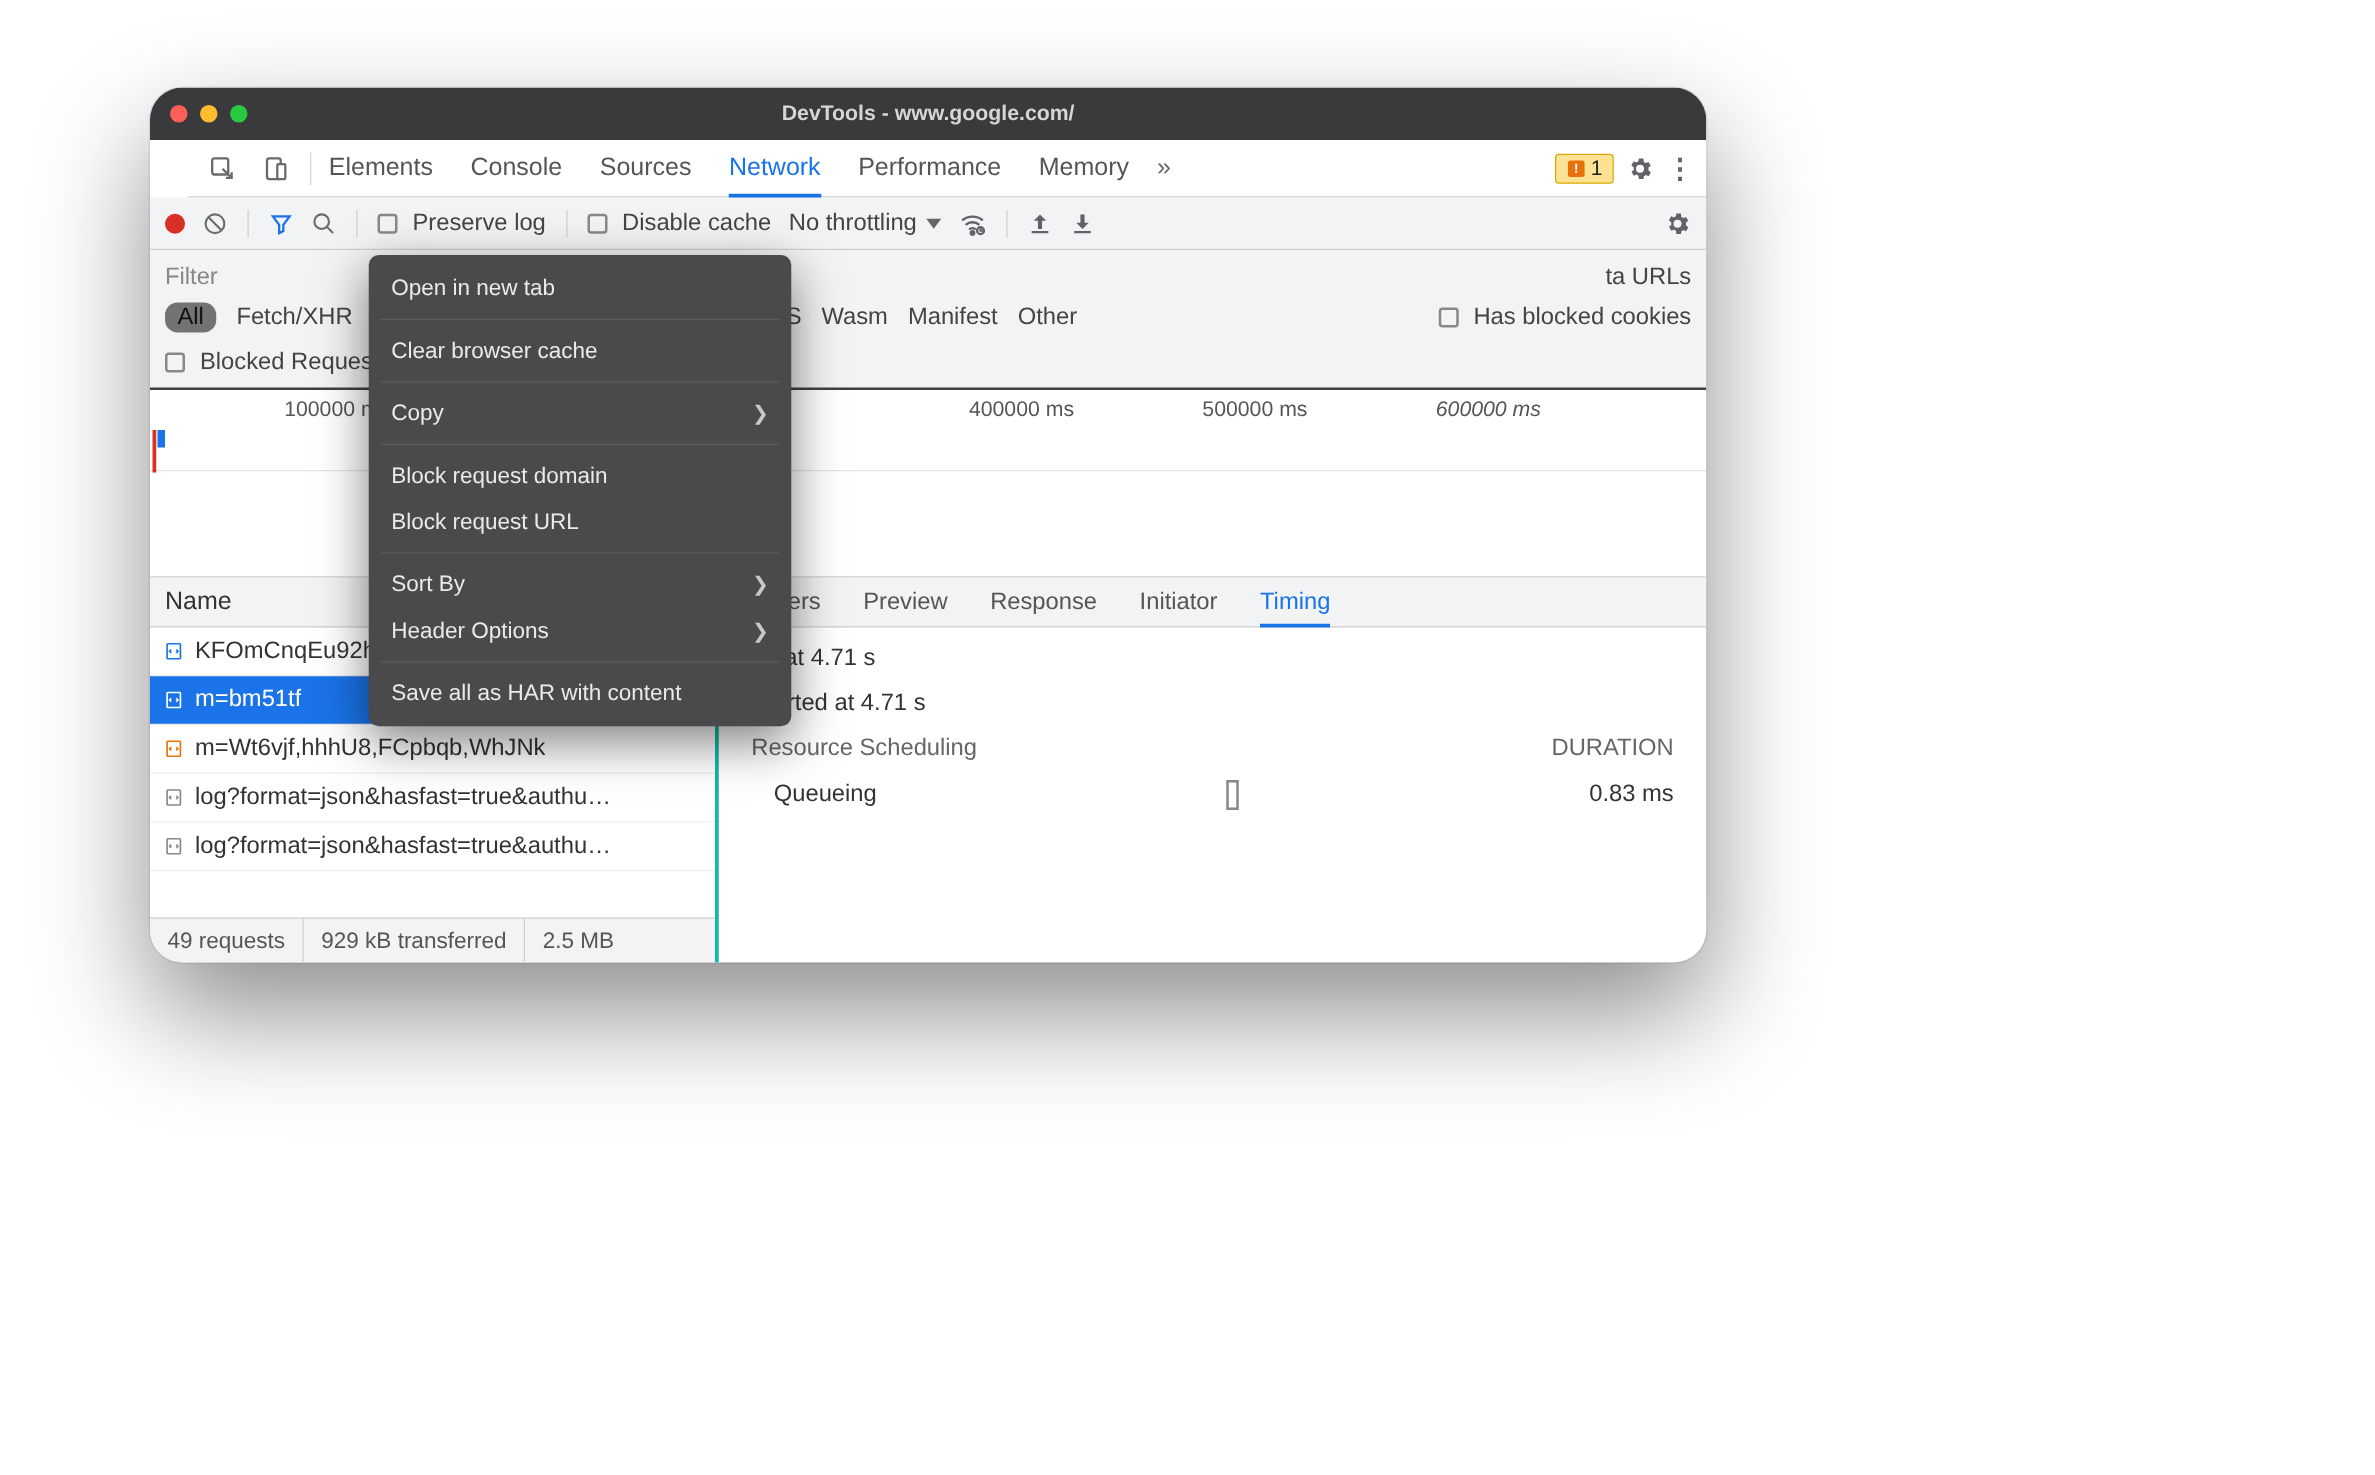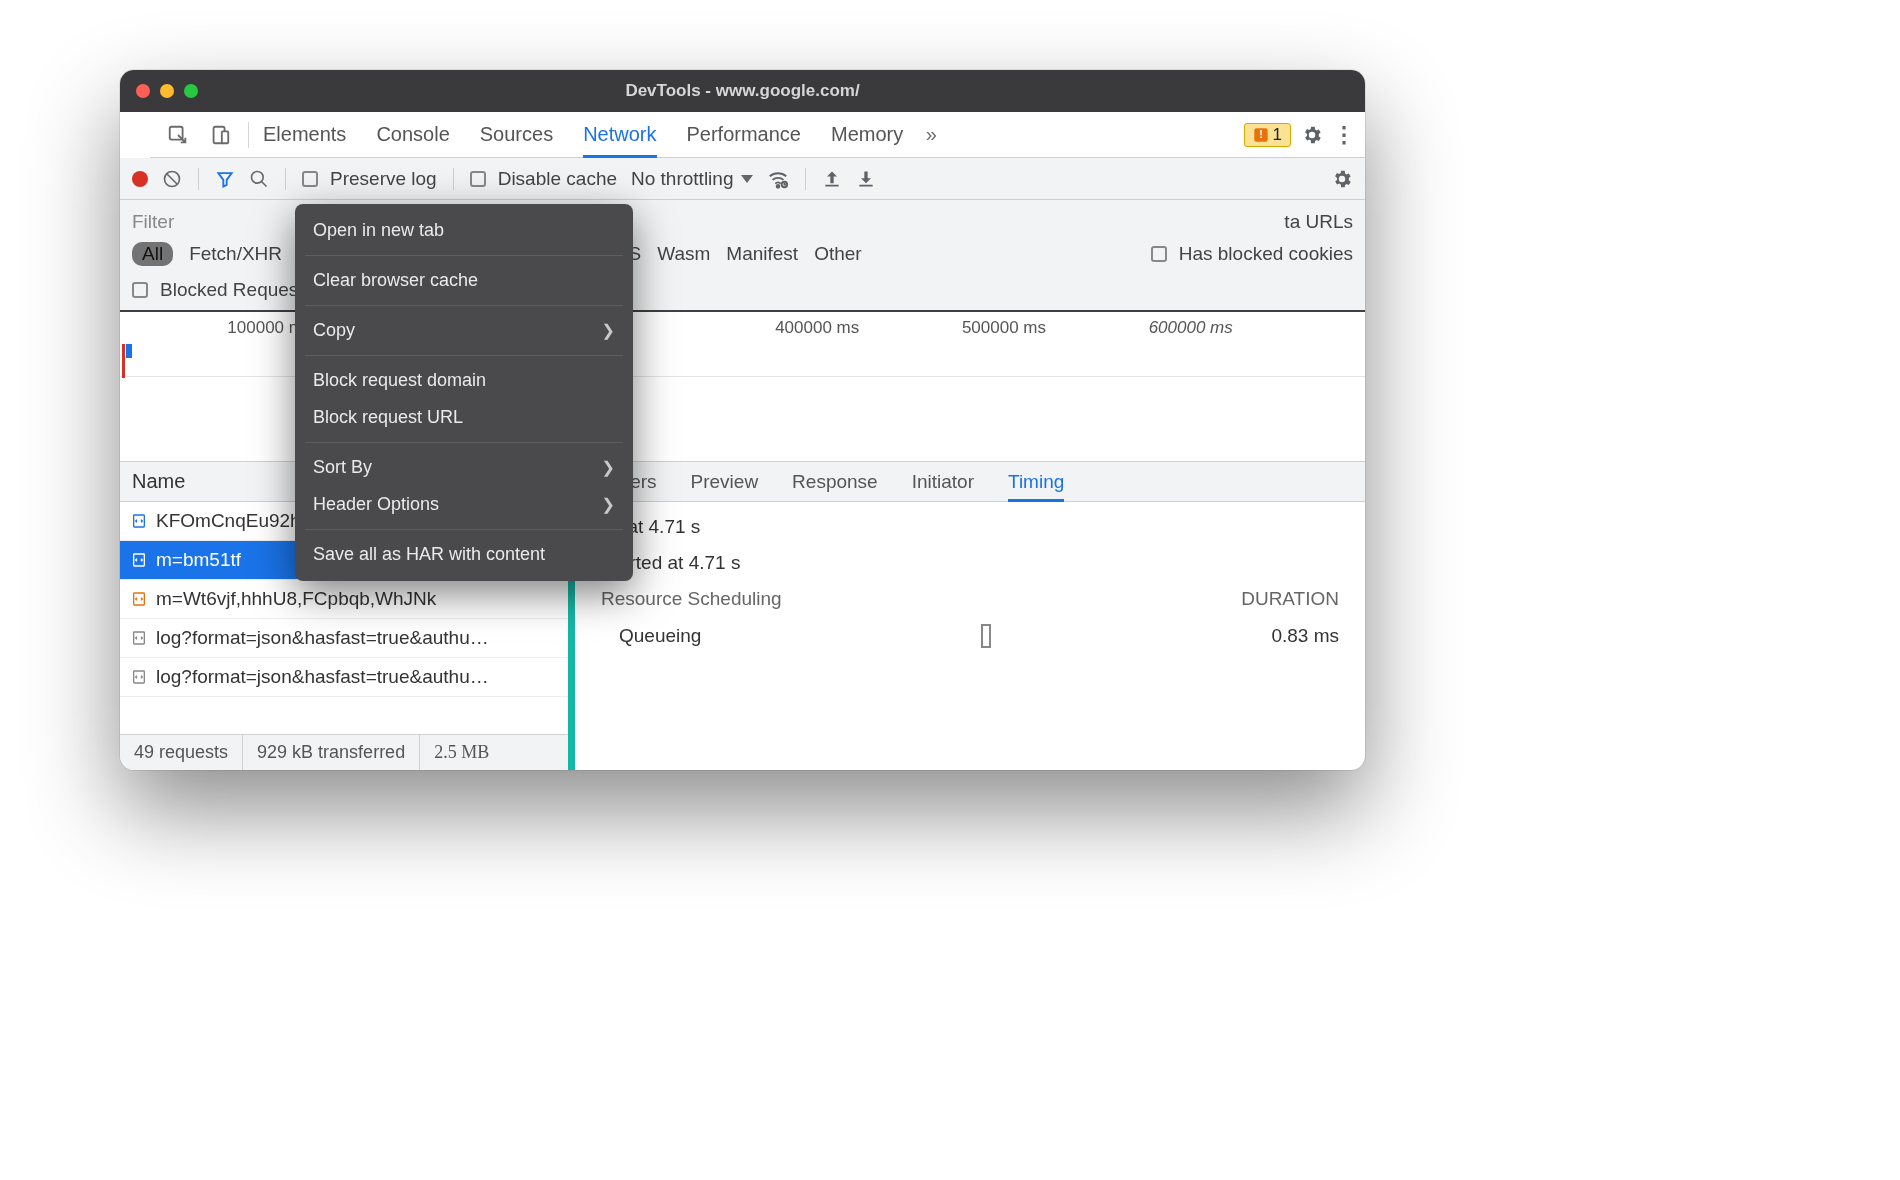--- a/index.html
+++ b/index.html
@@ -10,21 +10,21 @@
     height: 1180px;
     position: relative;
     overflow: hidden;
   }
   .window {
     position: absolute;
     left: 120px;
     top: 70px;
     width: 1245px;
     height: 700px;
-    border-radius: 14px;
+    border-radius: 26px;
     overflow: hidden;
     box-shadow: 0 40px 90px rgba(0,0,0,0.45), 0 0 0 1px rgba(0,0,0,0.08);
     background: #fff;
     display: flex;
     flex-direction: column;
   }
   .titlebar {
     height: 42px;
     background: #3a3a3d;
     display: flex;
@@ -81,21 +81,21 @@
   .waterfall {
     height:150px; border-bottom:1px solid #d0d0d0; position:relative; background:#fff; flex-shrink:0;
   }
   .wf-times{ position:absolute; top:6px; left:0; right:0; height:24px; }
   .wf-tick{ position:absolute; font-size:17px; color:#555; transform:translateX(-50%); }
   .wf-mark-red{ position:absolute; left:2px; top:32px; width:3px; height:34px; background:#d93025; }
   .wf-mark-blue{ position:absolute; left:6px; top:32px; width:6px; height:14px; background:#1a73e8; }
   .wf-bottom-border{ position:absolute; top:64px; left:0; right:0; height:1px; background:#e4e4e4; }
 
   .detail-area{ display:flex; flex:1; min-height:0; }
-  .request-list{ width:455px; border-right:7px solid #14b8a6; display:flex; flex-direction:column; }
+  .request-list{ width:455px; border-right:3px solid #14b8a6; display:flex; flex-direction:column; }
   .list-header{ height:40px; border-bottom:1px solid #d0d0d0; display:flex; align-items:center; padding:0 12px; font-size:20px; color:#333; background:#f1f3f4;}
   .list-body{ flex:1; overflow:hidden; }
   .req-row{ height:39px; display:flex; align-items:center; gap:8px; padding:0 10px; font-size:19px; color:#333; border-bottom:1px solid #eee; cursor:pointer; }
   .req-row.selected{ background:#1a73e8; color:#fff; }
   .req-ic{ width:18px; height:18px; flex-shrink:0; display:flex; align-items:center; justify-content:center; }
   .req-name{ white-space:nowrap; overflow:hidden; text-overflow:ellipsis; }
   .list-footer{ border-top:1px solid #d0d0d0; height:36px; display:flex; align-items:center; font-size:18px; color:#555; background:#f1f3f4;}
   .list-footer span{ padding:0 14px; border-right:1px solid #d0d0d0; height:100%; display:flex; align-items:center;}
 
   .detail-pane{ flex:1; display:flex; flex-direction:column; }
@@ -326,21 +326,21 @@
                 <rect x="4" y="3" width="16" height="18" rx="1"></rect>
                 <path d="M9 10l-2 2 2 2M15 10l2 2-2 2"></path>
               </svg>
             </span>
             <span class="req-name">log?format=json&amp;hasfast=true&amp;authu…</span>
           </div>
         </div>
       <div class="list-footer">
         <span>49 requests</span>
         <span>929 kB transferred</span>
-        <span style="border-right:none;font-family:Liberation Serif, serif;">2.5 MB</span>
+        <span style="border-right:none;">2.5 MB</span>
       </div>
     </div>
     <div class="detail-pane">
       <div class="detail-tabs" id="detail-tabs">
           <div class="dtab">aders</div>
           <div class="dtab">Preview</div>
           <div class="dtab">Response</div>
           <div class="dtab">Initiator</div>
           <div class="dtab active">Timing</div>
         </div>

